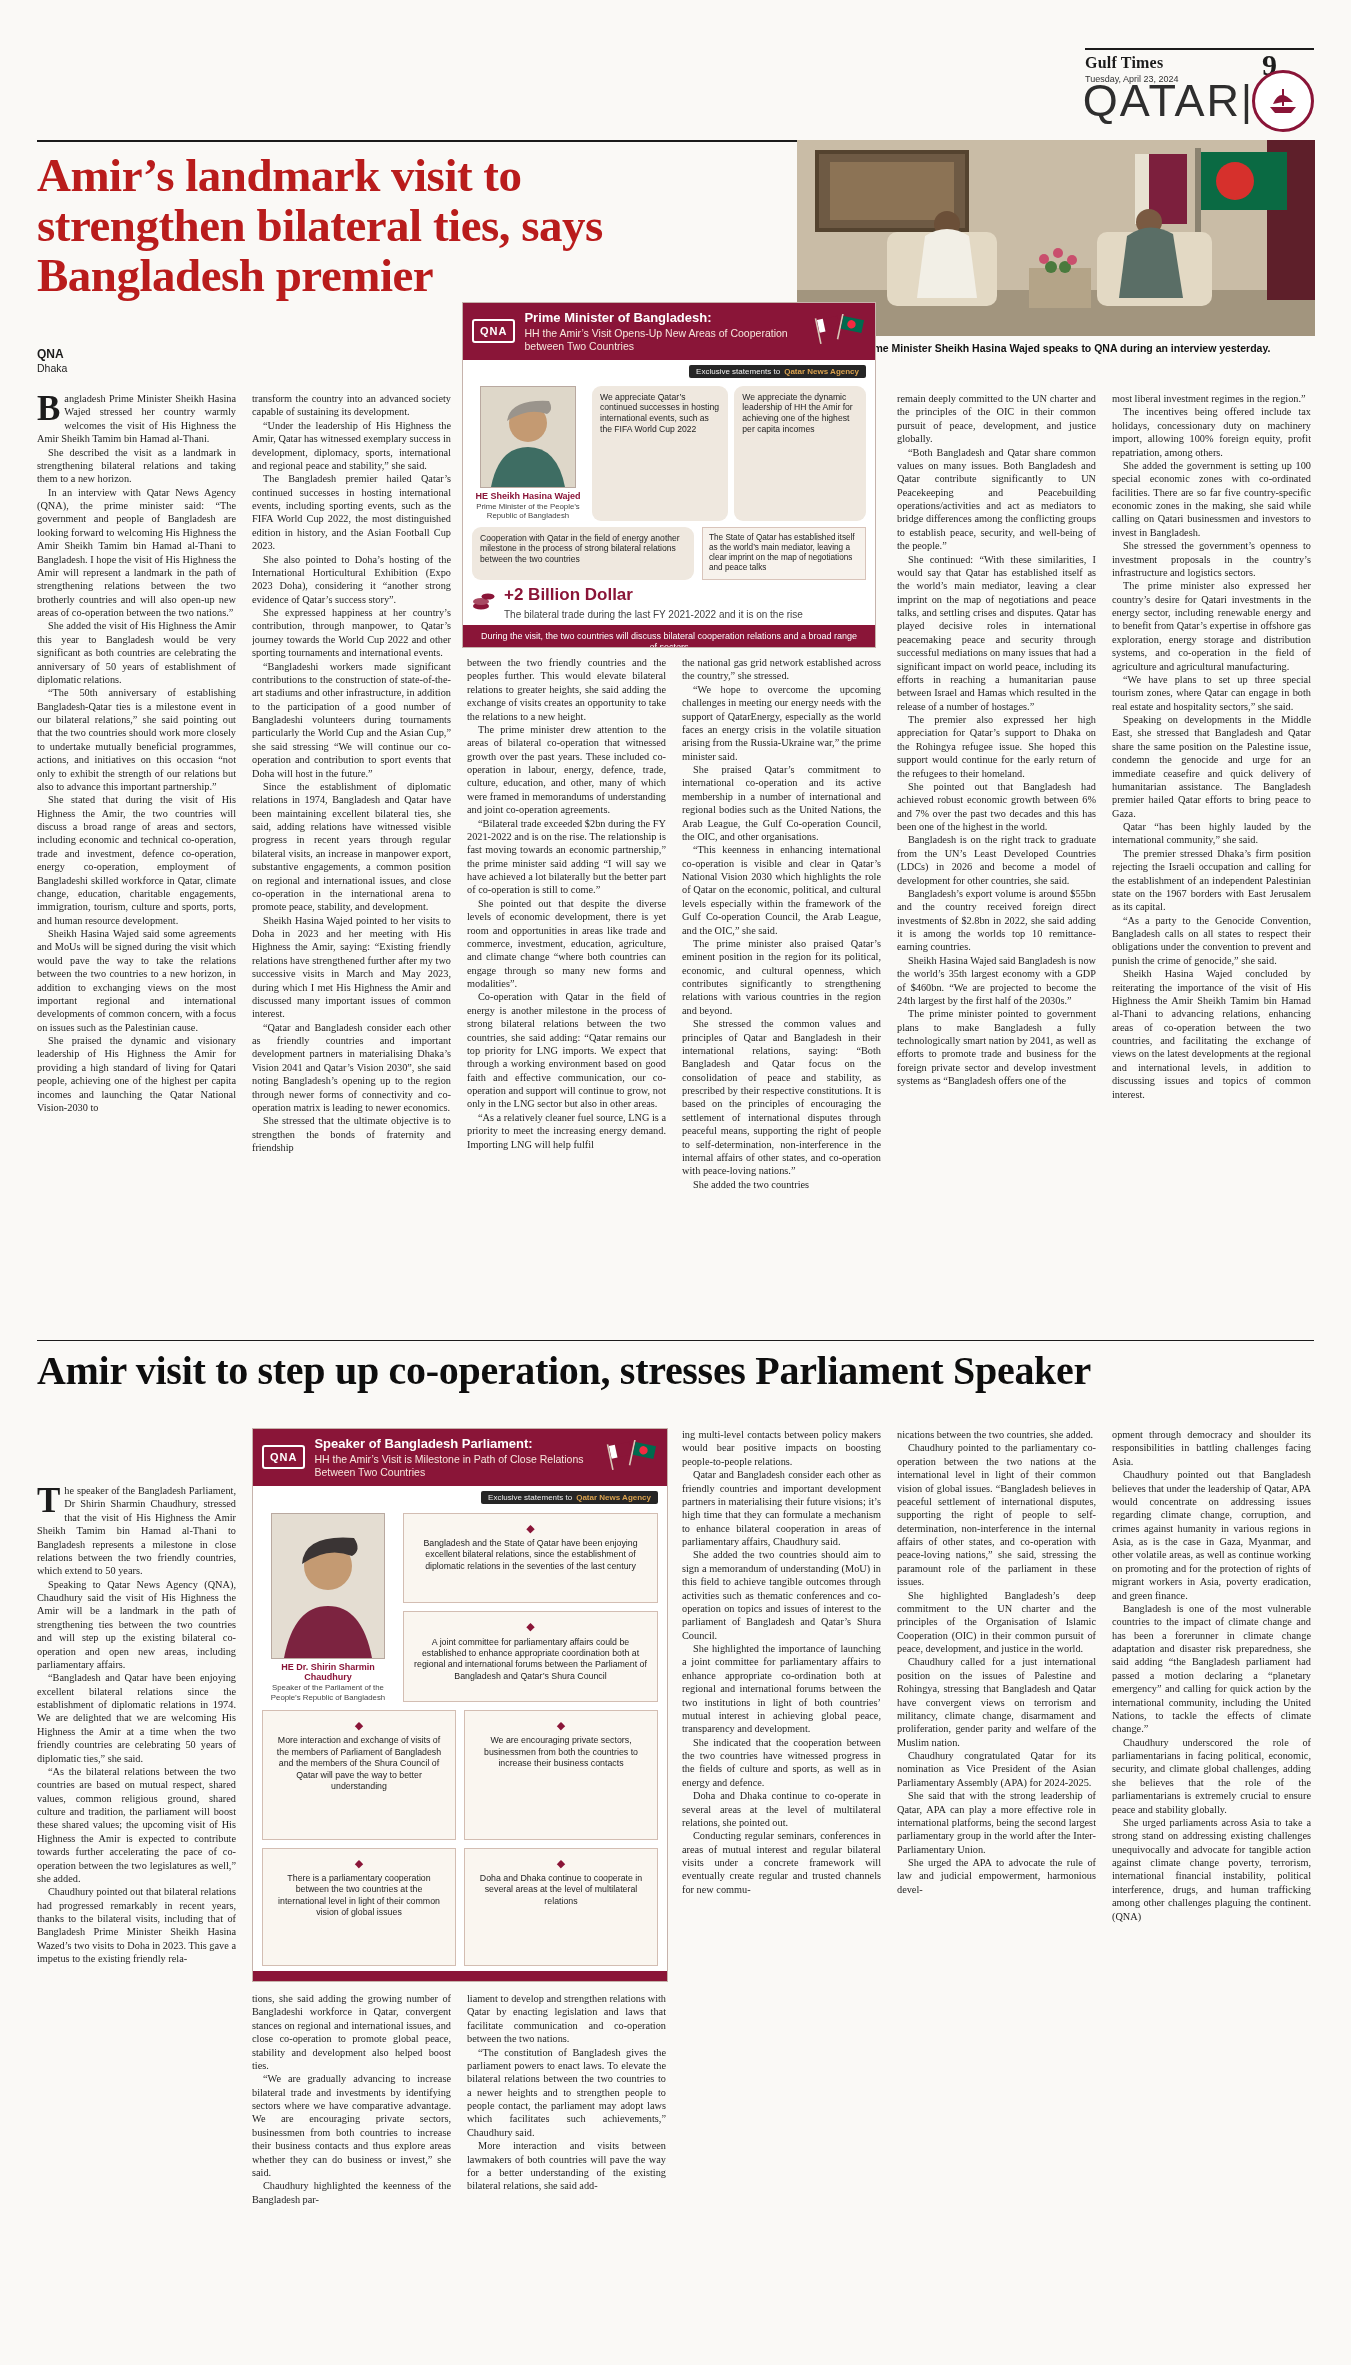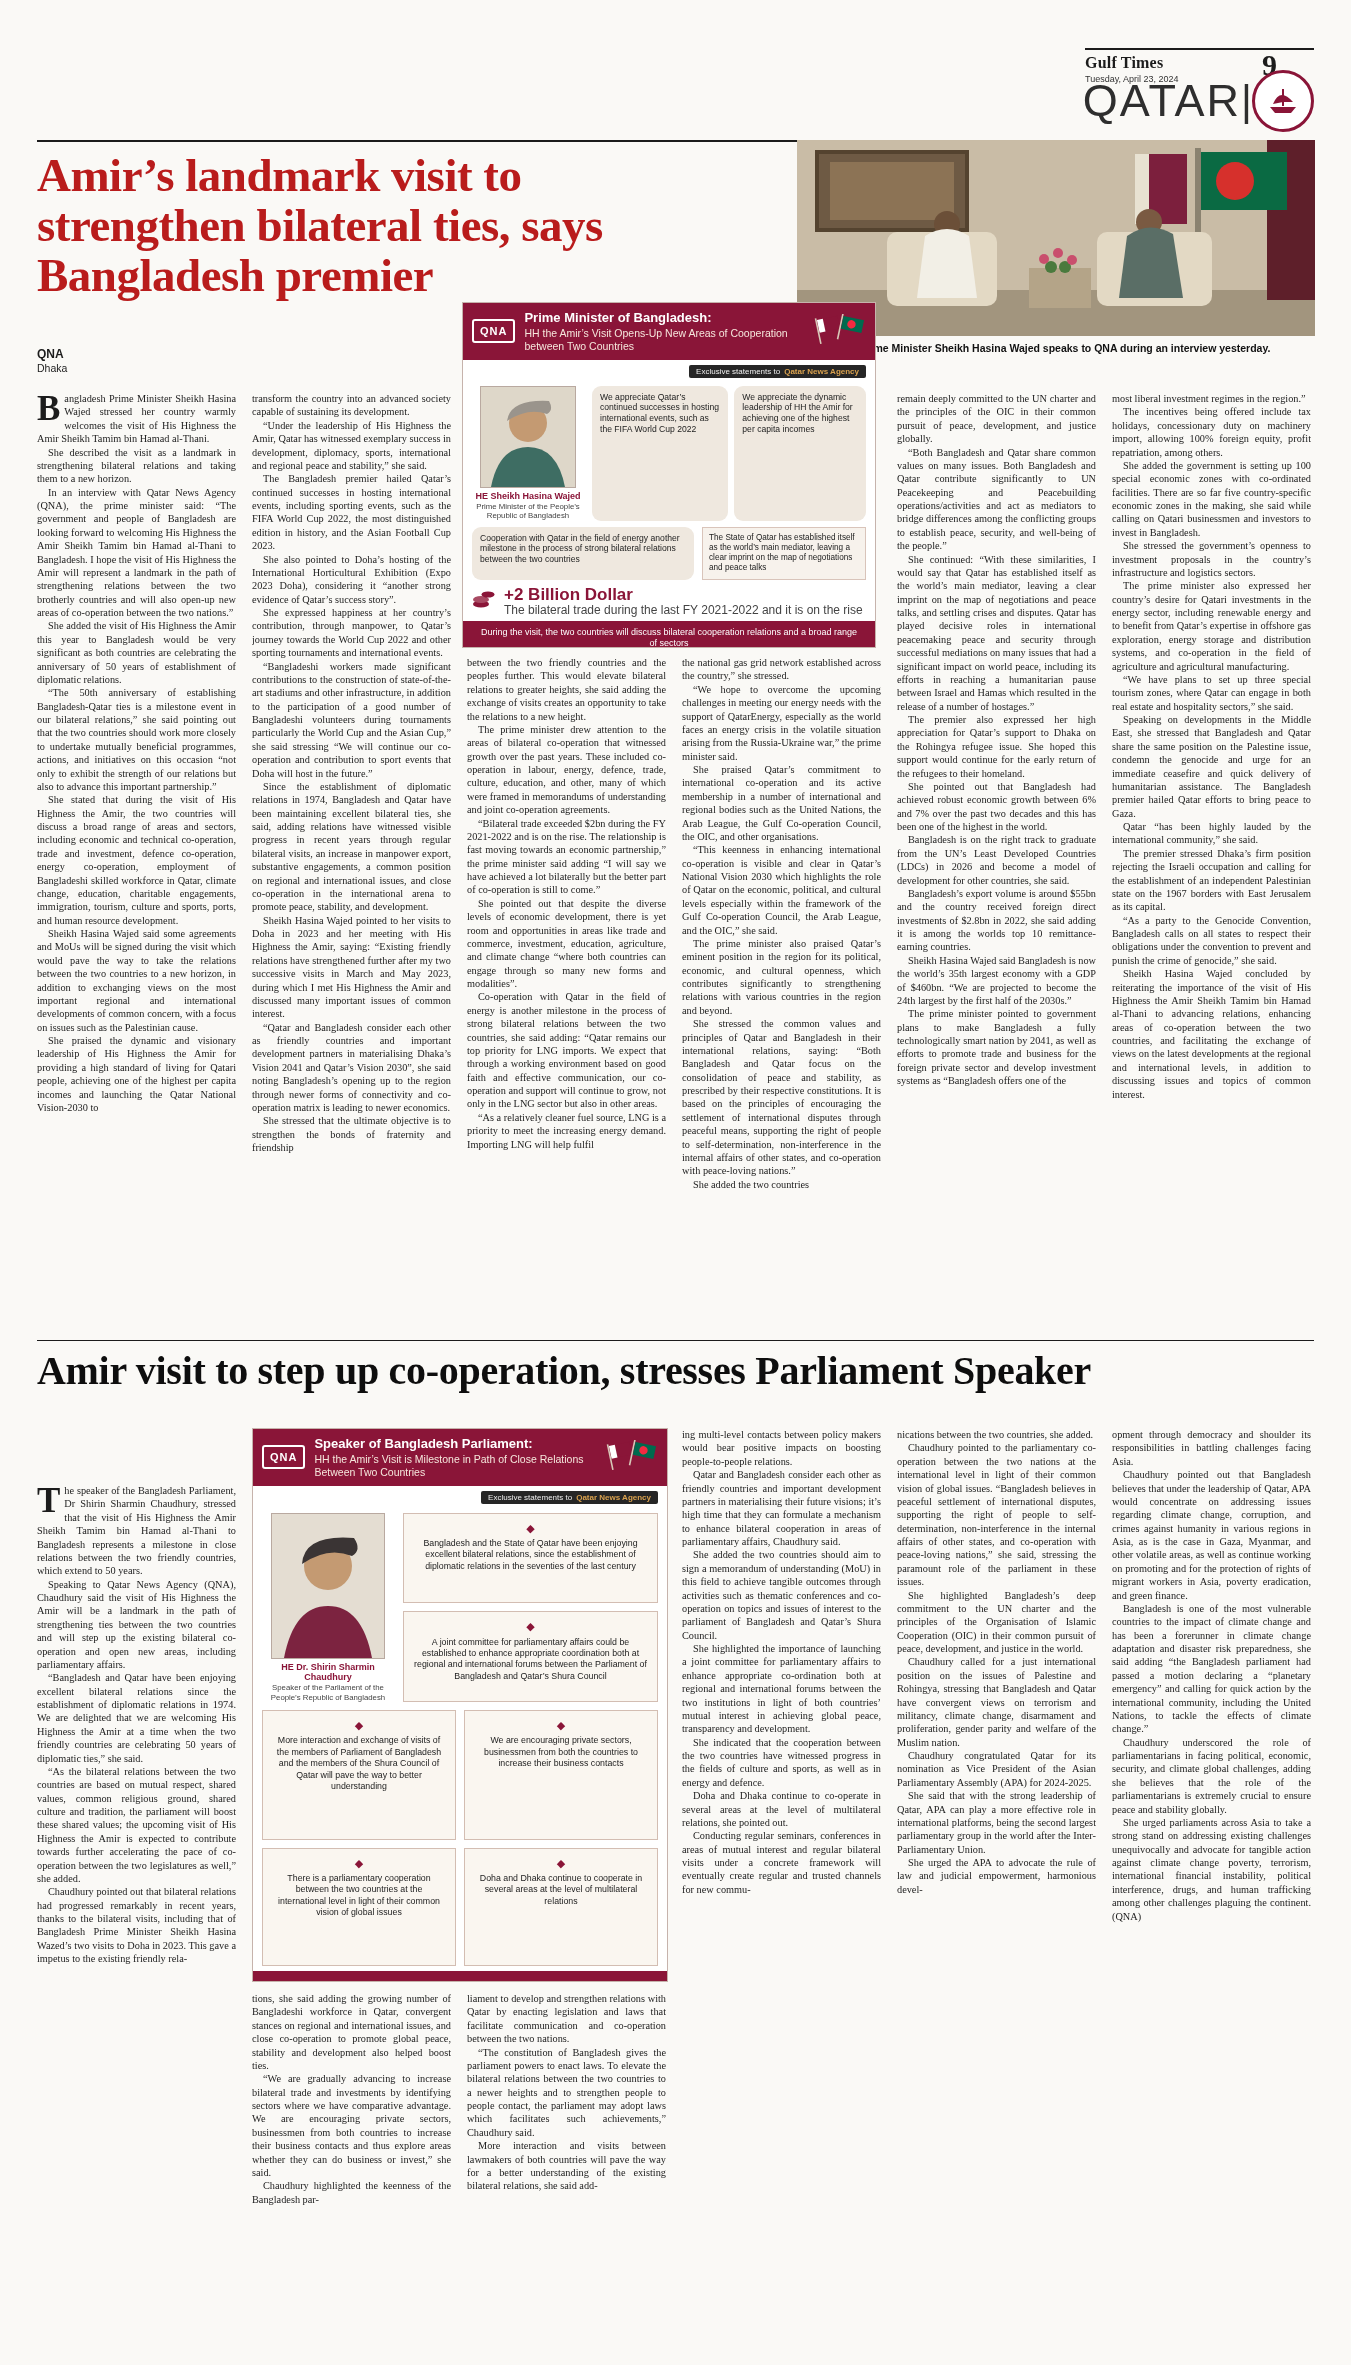--- a/index.html
+++ b/index.html
@@ -64,21 +64,21 @@
   .ig-person-name{color:#8a1538;font-weight:700;font-size:9px;margin-top:3px;line-height:1.15}
   .ig-person-title{font-size:7.8px;color:#444;line-height:1.2;margin-top:1px}
   .ig1-quotes{flex:1;display:flex;flex-direction:row;gap:6px}
   .bubble{background:#efe8df;border-radius:9px;padding:6px 8px;font-size:8.6px;line-height:1.25}
   .ig1-mid{display:flex;gap:8px;padding:4px 9px;flex:0 0 auto}
   .ig1-mid .bubble{flex:1}
   .ig-mediator{width:150px;flex:0 0 auto;background:#f7f2ec;border:1px solid #d9c4ba;
                font-size:8.2px;line-height:1.25;padding:5px 6px}
   .ig-stat-row{display:flex;align-items:center;gap:8px;padding:2px 9px 4px;flex:0 0 auto}
   .ig-stat-value{color:#8a1538;font-weight:700;font-size:17px;line-height:1}
-  .ig-stat-caption{font-size:12px;color:#444;line-height:1.2;margin-top:0}
+  .ig-stat-caption{font-size:10px;color:#444;line-height:1.2;margin-top:6px}
   .ig-footer{margin-top:auto;background:#8a1538;color:#fff;text-align:center;font-size:9px;
              line-height:1.25;padding:6px 16px;flex:0 0 auto}
 
   .ig-person.big{width:132px}
   .ig-person.big .ig-photo{width:112px;height:144px}
   .ig2-top{display:flex;gap:9px;padding:7px 9px 3px;flex:0 0 auto}
   .ig2-topboxes{flex:1;display:flex;flex-direction:column;gap:8px}
   .ig2-box{background:#faf6f0;border:1px solid #d3bdb2;padding:7px 8px;font-size:8.8px;
            line-height:1.3;text-align:center;overflow:hidden}
   .ig2-topboxes .ig2-box{flex:1}

